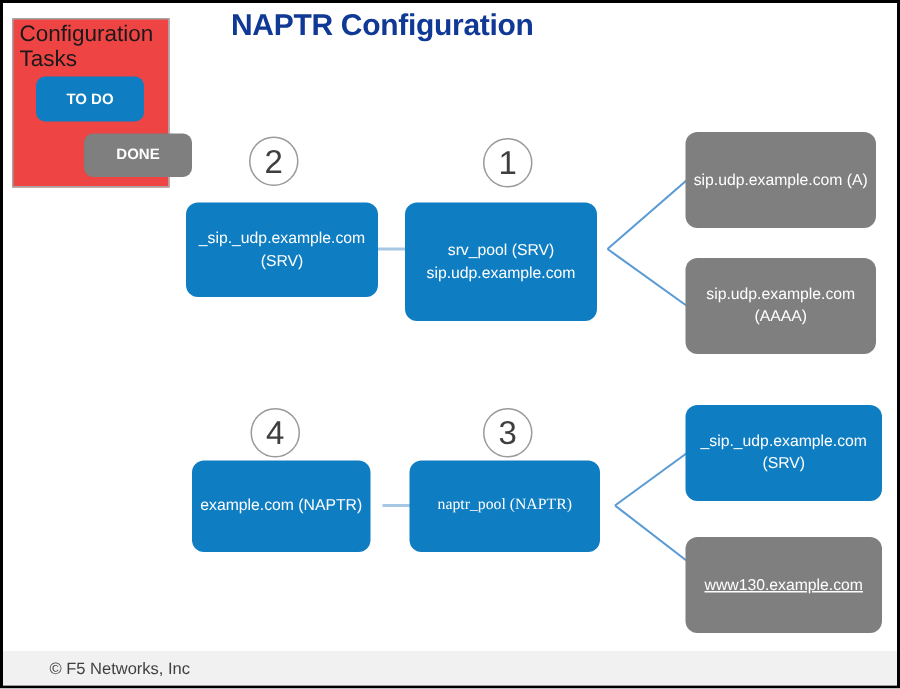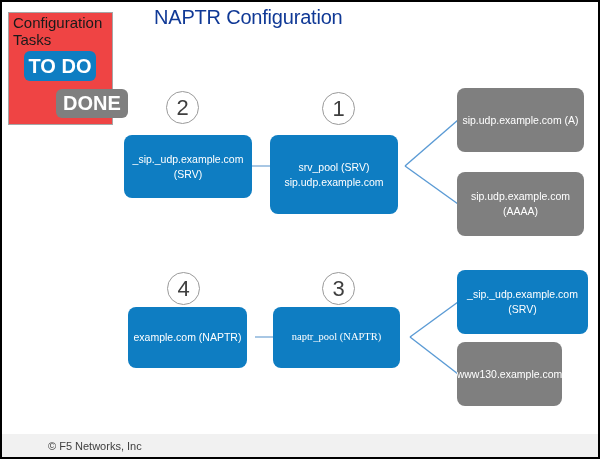--- a/index.html
+++ b/index.html
@@ -7,34 +7,34 @@
     position:relative;
     width:600px;height:459px;
     box-sizing:border-box;
     border:2px solid #000;
     background:#fff;
     font-family:"Liberation Sans", sans-serif;
     overflow:hidden;
   }
   .title{
     position:absolute;left:152px;top:4px;
-    font-size:20px;font-weight:normal;color:var(--title-blue);
+    font-size:20px;font-weight:bold;color:var(--title-blue);
     letter-spacing:-0.2px;
   }
   
   .legend{
     position:absolute;left:6px;top:10px;width:105px;height:113px;
     box-sizing:border-box;border:1px solid #a6a6a6;background:#ef4444;
   }
   .legend-heading{
     padding:2px 4px 0 4px;font-size:15px;line-height:1.12;color:#1a1a1a;
   }
   .badge{
     position:absolute;left:15px;width:72px;height:30px;border-radius:6px;
-    color:#fff;font-weight:bold;font-size:20px;
+    color:#fff;font-weight:bold;font-size:10px;
     display:flex;align-items:center;justify-content:center;
   }
   .badge.todo{top:38px;background:var(--todo-blue);}
   .badge.done{top:76px;height:29px;background:var(--done-gray);margin-left:32px;}
   
   .step{
     position:absolute;width:33px;height:33px;border-radius:50%;
     box-sizing:border-box;border:1px solid #9a9a9a;background:#fff;
     display:flex;align-items:center;justify-content:center;
     font-size:22px;color:#3f3f3f;
@@ -48,21 +48,21 @@
   }
   .node.todo{background:var(--todo-blue);}
   .node.done{background:var(--done-gray);}
   .connectors{position:absolute;left:0;top:0;width:596px;height:455px;}
   .connectors .diag{stroke:var(--connector-blue);stroke-width:1.4;}
   .connectors .horiz{stroke:var(--connector-pale);stroke-width:2;}
   
   .footer{
     position:absolute;left:0;right:0;bottom:0;height:23px;
     background:#f1f1f1;display:flex;align-items:center;
-    padding-left:46px;font-size:11px;color:#404040;
+    padding-left:31px;font-size:11px;color:#404040;
   }
 </style>
 </head>
 <body>
 
 <div class="slide">
 
   <div class="title">NAPTR Configuration</div>
 
   <div class="legend">
@@ -90,19 +90,19 @@
   <div class="node todo" style="left:268px;top:133px;width:128px;height:79px;">srv_pool (SRV)
 sip.udp.example.com</div>
   <div class="node done" style="left:455px;top:86px;width:127px;height:64px;">sip.udp.example.com (A)</div>
   <div class="node done" style="left:455px;top:170px;width:127px;height:64px;">sip.udp.example.com
 (AAAA)</div>
 
   <div class="node todo" style="left:126px;top:305px;width:119px;height:61px;">example.com (NAPTR)</div>
   <div class="node todo" style="left:271px;top:305px;width:127px;height:61px;font-family:Liberation Serif, serif;">naptr_pool (NAPTR)</div>
   <div class="node todo" style="left:455px;top:268px;width:131px;height:64px;">_sip._udp.example.com
 (SRV)</div>
-  <div class="node done" style="left:455px;top:340px;width:105px;height:64px;">www130.example.com</div>
+  <div class="node done" style="left:455px;top:356px;width:131px;height:64px;text-decoration:underline;">www130.example.com</div>
 
   <div class="footer">
     <span>© F5 Networks, Inc</span>
   </div>
 
 </div>
 
 </body></html>

